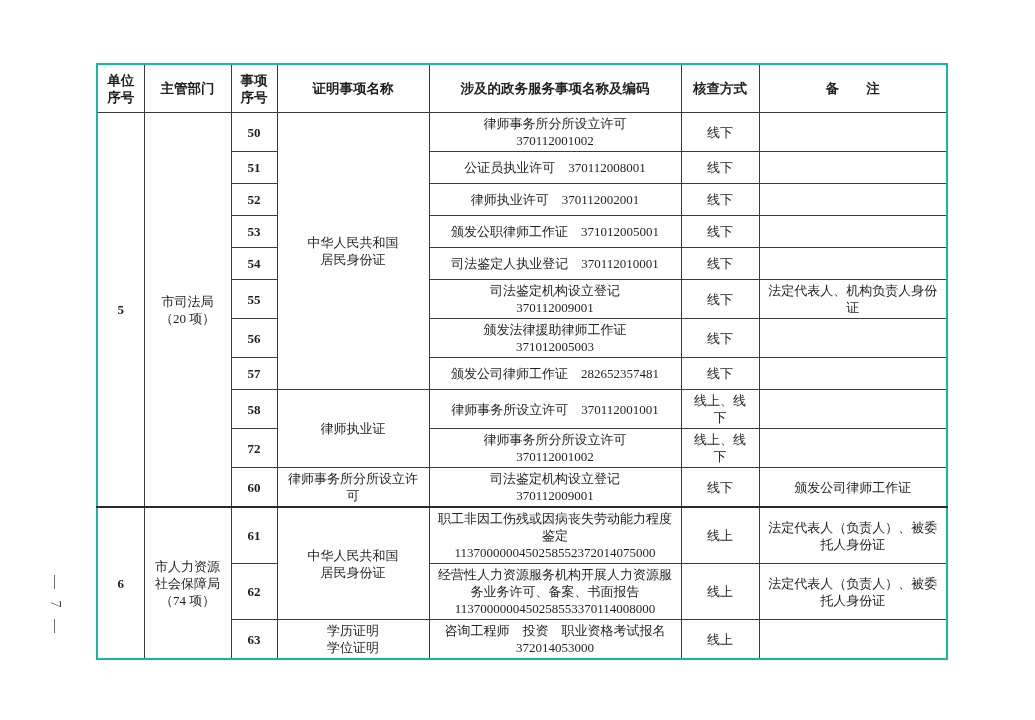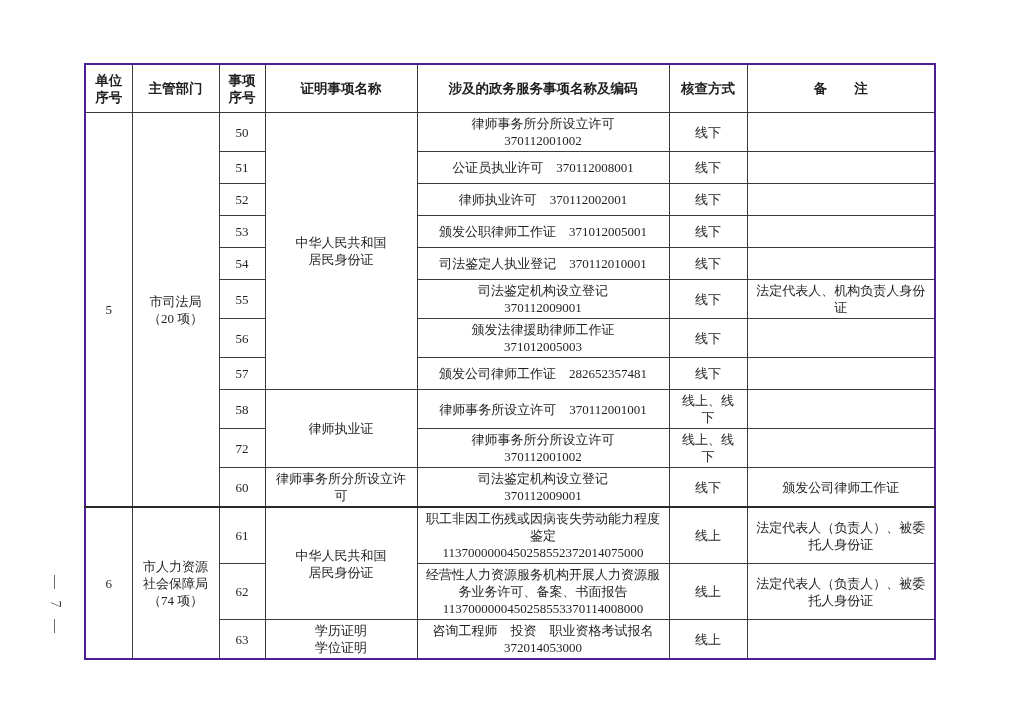--- a/index.html
+++ b/index.html
@@ -23,26 +23,26 @@
     width: 66px;
     text-align: center;
     font-size: 14px;
     letter-spacing: 4px;
     color: #3a3a3a;
     transform: rotate(90deg);
     white-space: nowrap;
   }
   table.doc-table {
     position: absolute;
-    left: 84px;
+    left: 96px;
     top: 63px;
     border-collapse: collapse;
     table-layout: fixed;
     width: 850px;
-    border: 2px solid #4c1d95;
+    border: 2px solid #14b8a6;
   }
   .doc-table th, .doc-table td {
     border: 1px solid #3b3b3b;
     font-size: 13px;
     line-height: 17px;
     vertical-align: middle;
     padding: 2px 7px;
     word-break: break-all;
     overflow: hidden;
   }
@@ -51,21 +51,21 @@
     text-align: center;
     white-space: pre-line;
     height: 43px;
     font-size: 13.5px;
     padding: 2px 2px;
   }
   .doc-table td { height: 27px; }
   .cell-center { text-align: center; white-space: pre-line; }
   .cell-left   { text-align: center;  white-space: pre-line; }
   tr.unit-sep td { border-top: 2.5px solid #2a2a2a; }
-  .num-cell { font-size: 13px; }
+  .num-cell { font-size: 13px; font-weight: bold; }
 </style>
 </head>
 <body>
 
 <div class="page">
 
   <div class="page-number">— 7 —</div>
 
   <table class="doc-table">
     <colgroup>

